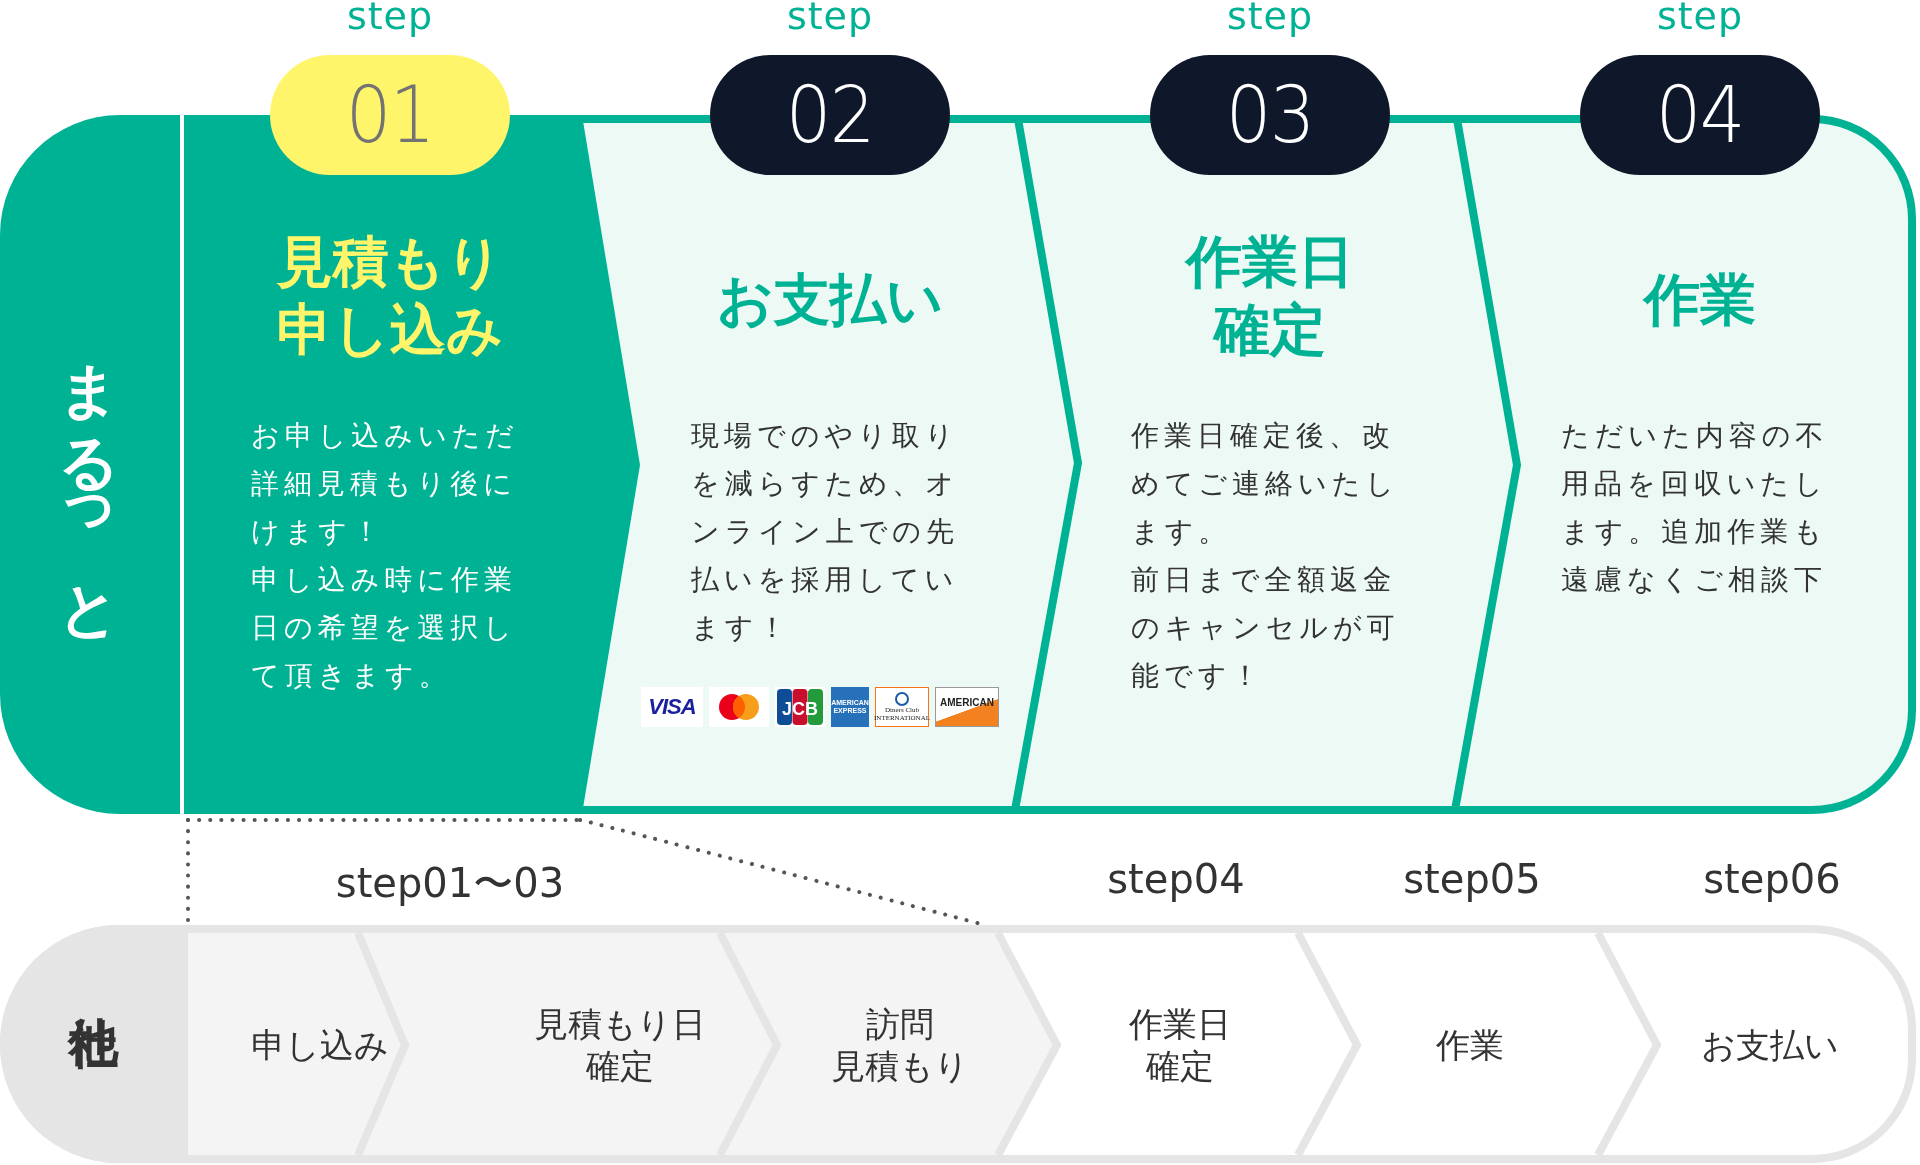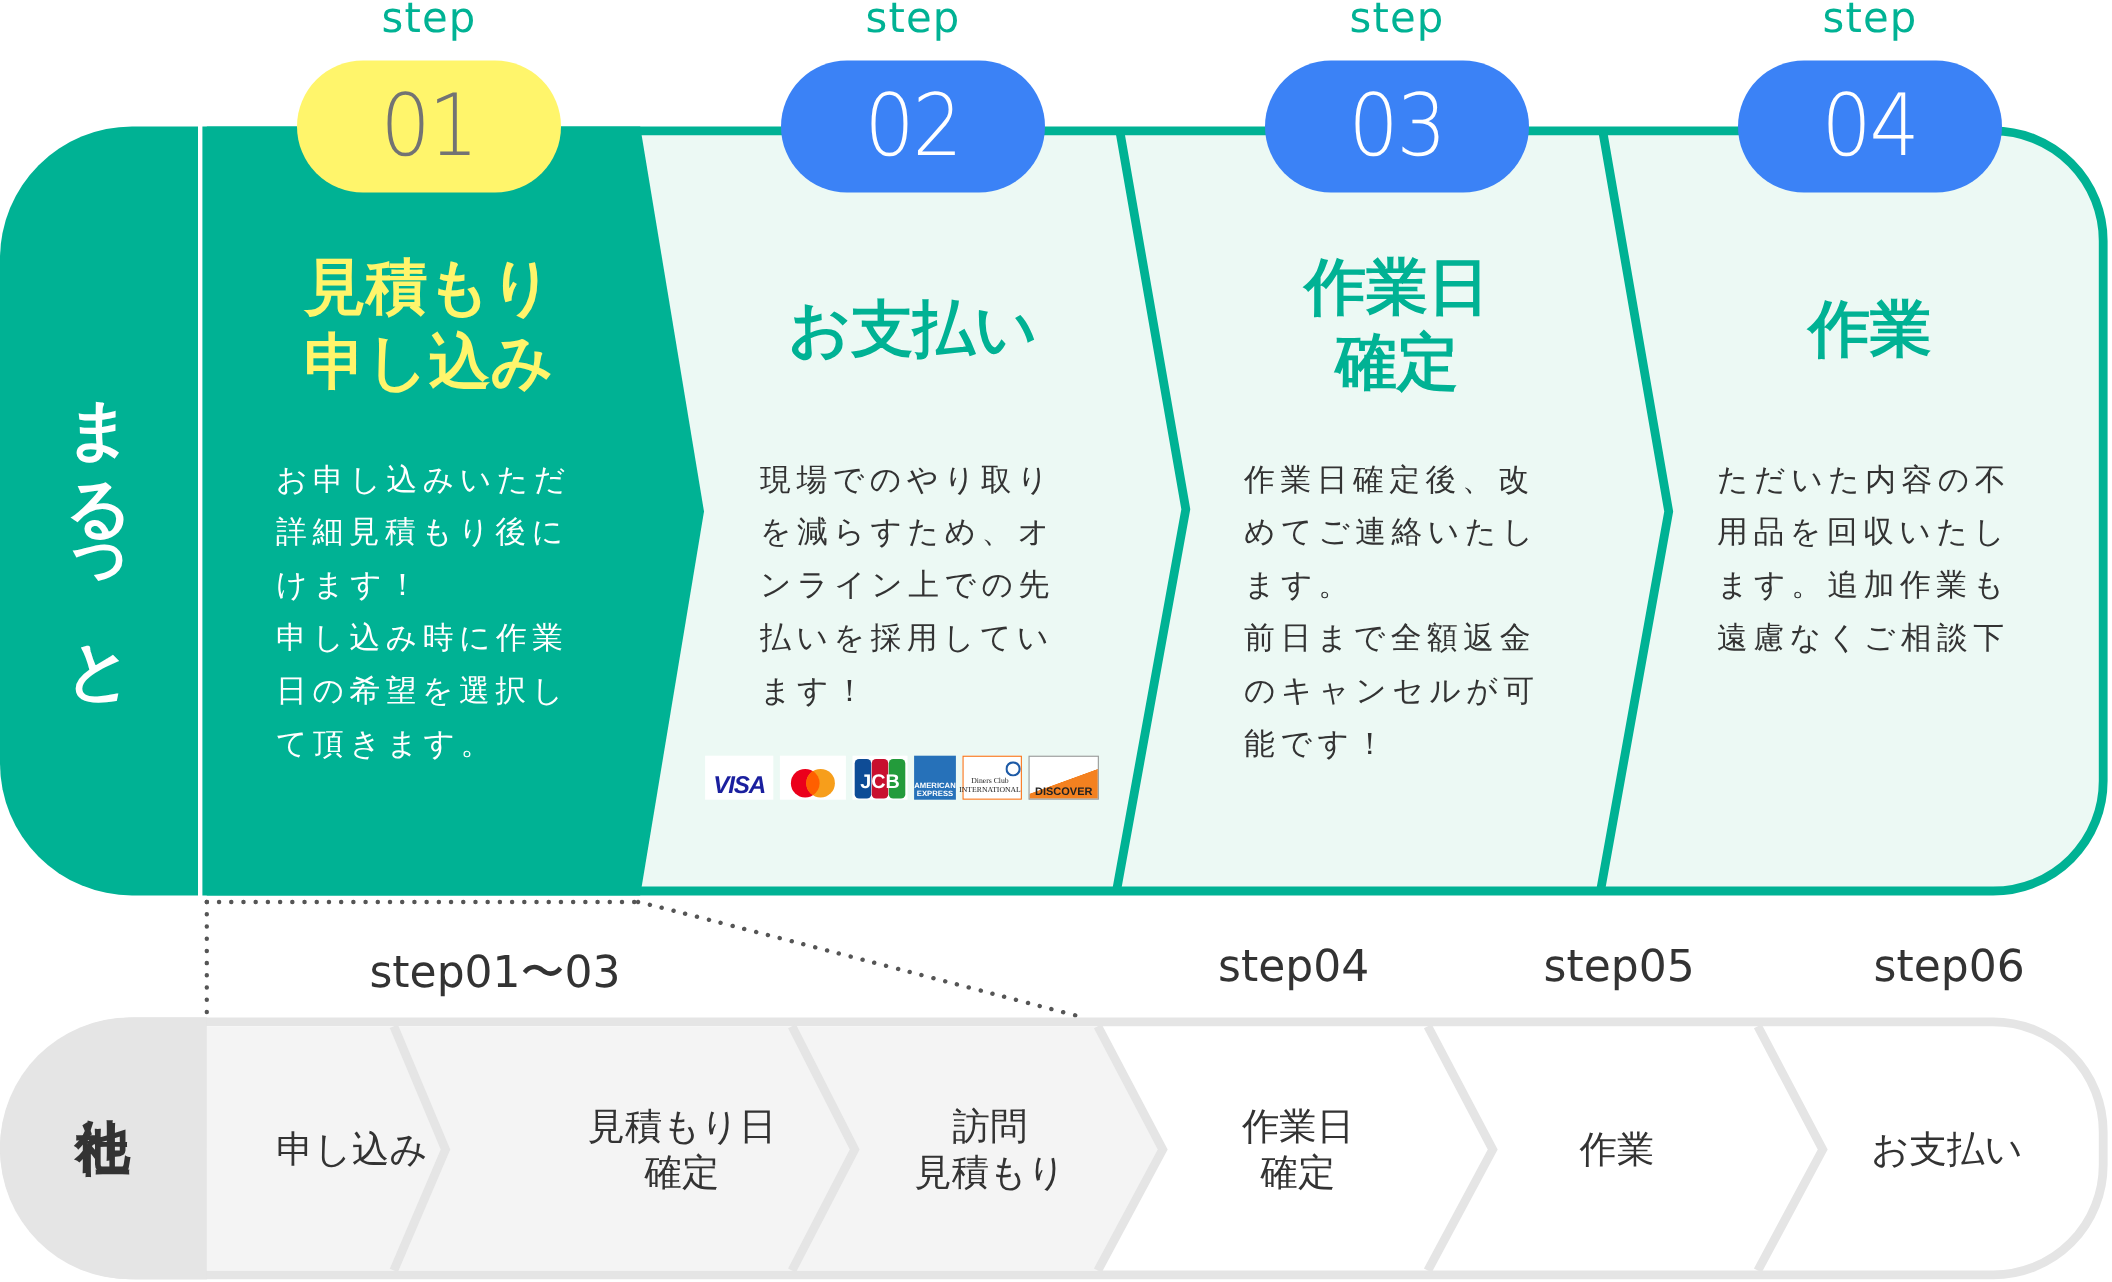--- a/index.html
+++ b/index.html
@@ -2,37 +2,37 @@
 <html><head>
 <meta charset="utf-8">
 <style>
   html, body { margin:0; padding:0; background:#ffffff; }
   body { width:1920px; height:1165px; position:relative; overflow:hidden;
          font-family:"DejaVu Sans", "Liberation Sans", sans-serif; }
   svg.bg { position:absolute; left:0; top:0; }
   .step-word { position:absolute; top:-6px; width:200px; text-align:center;
                font-size:38px; color:#00b294; font-family:"DejaVu Sans", sans-serif; letter-spacing:1px; }
   .badge { position:absolute; top:55px; width:240px; height:120px; border-radius:60px;
-           background:#3b82f6; color:#ffffff; display:flex; align-items:center; justify-content:center;
+           background:#0f172a; color:#ffffff; display:flex; align-items:center; justify-content:center;
            font-size:78px; font-weight:300; font-family:"DejaVu Sans", sans-serif; }
   .badge.active { background:#fff56b; color:#737373; }
   .badge span { transform:scaleX(0.92); display:inline-block; letter-spacing:-2px; }
   .title { position:absolute; text-align:center; font-weight:bold; font-size:56px; line-height:68px; color:#00b294; }
   .title.active { color:#fff56b; }
   .desc { position:absolute; font-size:28px; line-height:48px; letter-spacing:5px; color:#333333; width:290px; }
   .desc.active { color:#ffffff; }
   .desc p { margin:0; }
   .vlabel { position:absolute; left:0; width:180px; text-align:center; color:#ffffff; font-weight:bold;
             font-size:60px; line-height:84px; }
   .vlabel.other { color:#333333; width:188px; font-size:50px; line-height:66px; }
   .cmp-label { position:absolute; top:856px; font-size:40px; color:#333333; text-align:center; width:300px; }
   .cmp-step { position:absolute; top:933px; height:224px; display:flex; align-items:center; justify-content:center;
               text-align:center; font-size:34px; line-height:42px; color:#333333; }
   .cards { position:absolute; left:641px; top:687px; display:flex; gap:6px; }
-  .card { height:40px; display:flex; align-items:flex-end; justify-content:center; background:#ffffff;
+  .card { height:40px; display:flex; align-items:center; justify-content:center; background:#ffffff;
           font-weight:bold; font-family:"Liberation Sans", sans-serif; }
 </style>
 </head>
 <body>
 
 <svg class="bg" width="1920" height="1165" viewBox="0 0 1920 1165">
 
   <path d="M120,115 L180,115 L180,814 L120,814 A120,120 0 0 1 0,694 L0,235 A120,120 0 0 1 120,115 Z" fill="#00b294"></path>
 
   <path d="M188,119 L1812,119 A100,100 0 0 1 1912,219 L1912,710 A100,100 0 0 1 1812,810 L188,810 Z" fill="#ecf9f4" stroke="#00b294" stroke-width="8"></path>
@@ -153,21 +153,21 @@
   <div class="card" style="width:38px; background:#2671b9;">
     <span style="color:#ffffff; font-size:7px; line-height:8px; text-align:center;">AMERICAN EXPRESS</span>
   </div>
   <div class="card" style="width:54px; border:1px solid #f97316; box-sizing:border-box; flex-direction:column;">
     <svg width="14" height="14" viewBox="0 0 14 14">
         <circle cx="7" cy="7" r="6" fill="none" stroke="#1d5aa6" stroke-width="2"></circle>
       </svg>
     <span style="font-family:'Liberation Serif', serif; font-weight:normal; font-size:7px; line-height:8px; color:#222; text-align:center;">Diners Club INTERNATIONAL</span>
   </div>
   <div class="card" style="width:64px; border:1px solid #999; box-sizing:border-box; background:linear-gradient(160deg,#ffffff 55%,#f48120 56%);">
-    <span style="font-size:10px; color:#222; margin-top:-10px;">DISCOVER</span>
+    <span style="font-size:10px; color:#222; margin-top:-10px;">AMERICAN</span>
   </div>
 </div>
 
 <div class="cmp-label" style="left:300px;">step01〜03</div>
 <div class="cmp-label" style="left:1026px;">step04</div>
 <div class="cmp-label" style="left:1322px;">step05</div>
 <div class="cmp-label" style="left:1622px;">step06</div>
 
 <div class="vlabel other" style="top:978px;">
   <div style="writing-mode:vertical-rl; margin:0 auto;">他社</div>

